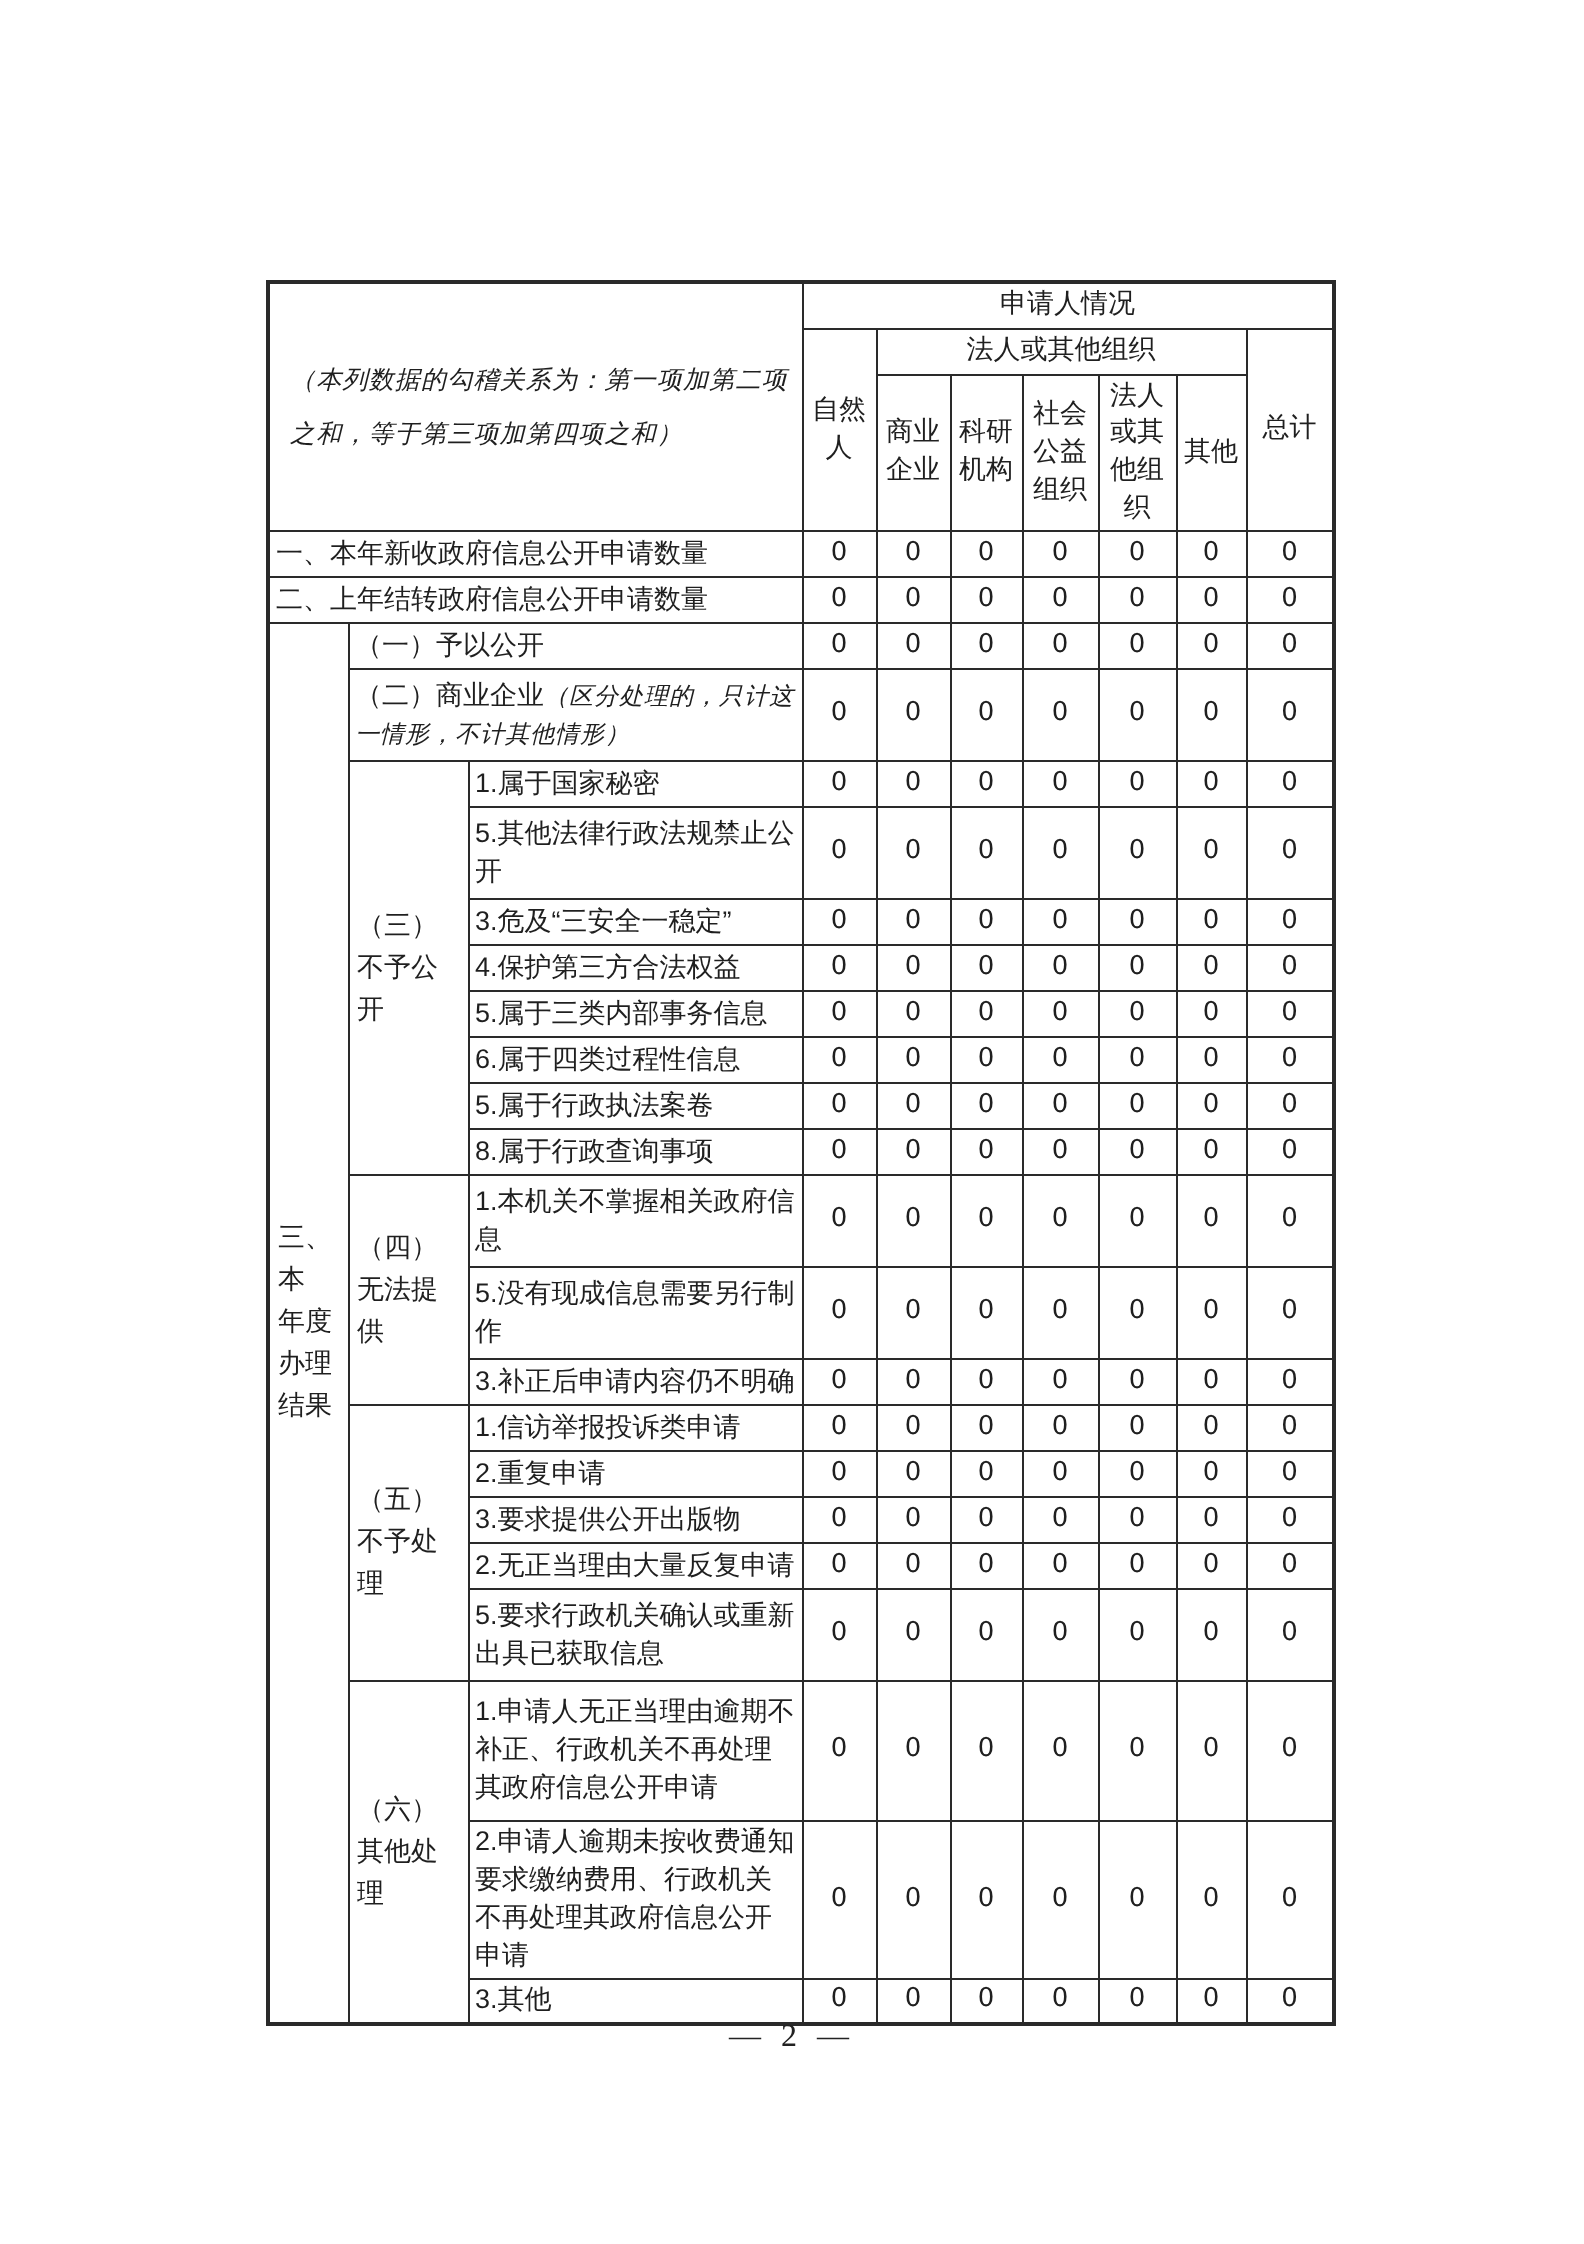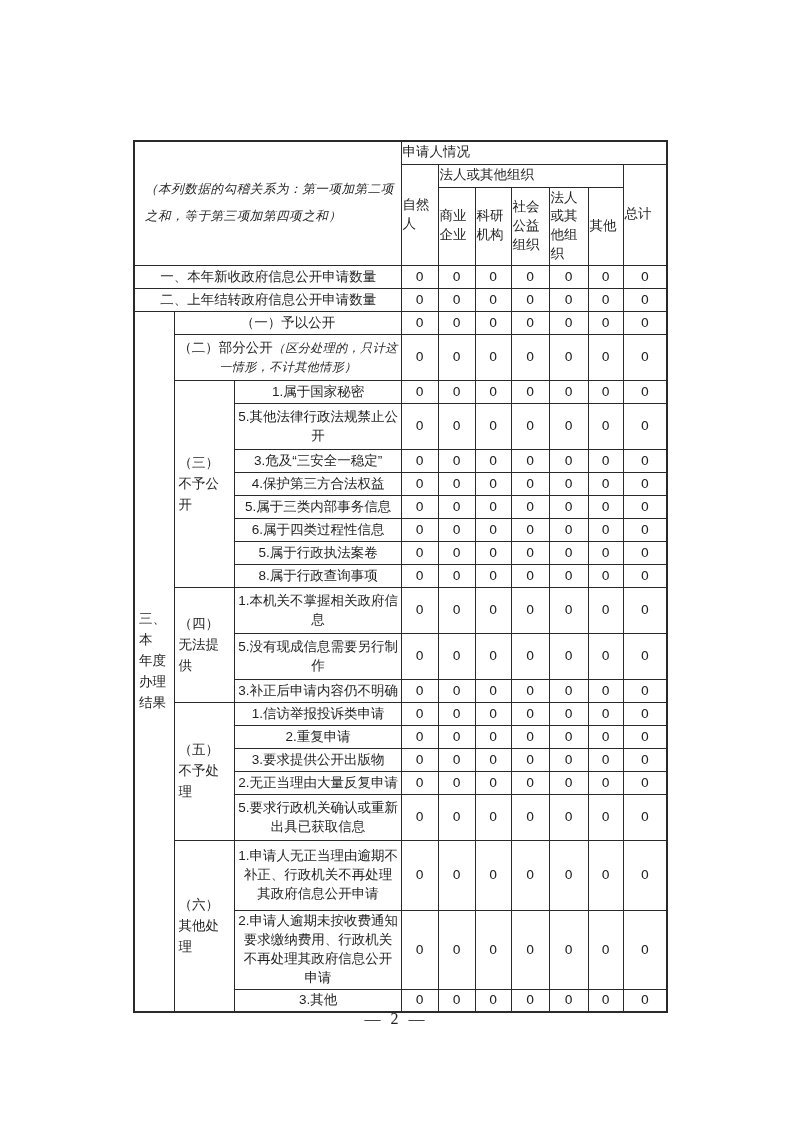--- a/index.html
+++ b/index.html
@@ -16,25 +16,25 @@
     position:absolute; left:133px; top:140px; width:533px;
     border-collapse:collapse; table-layout:fixed;
     border:2px solid #2a2a2a;
   }
   .report td, .report th {
     border:1.5px solid #2a2a2a;
     font-size:13.5px; font-weight:400; line-height:1.4;
     padding:1px 2px; overflow:hidden;
     vertical-align:middle;
   }
-  .report th { text-align:left; padding:1px 1px; }
-  td.lbl { text-align:center; padding:1px 2px 1px 3px; }
+  .report th { text-align:center; padding:1px 1px; }
+  td.lbl { text-align:left; padding:1px 2px 1px 3px; }
   td.val { text-align:center; font-size:13px; font-family:"DejaVu Sans","Liberation Sans",sans-serif; }
   td.note-cell {
-    font-family:Liberation Mono, monospace;
+    font-family:Liberation Serif, serif;
     font-style:italic; font-size:12.5px; letter-spacing:0.6px;
     line-height:2.1; padding:4px 6px 4px 10px;
     white-space:pre-line; text-align:left; vertical-align:middle;
   }
   td.section-cell, td.group-cell {
     white-space:pre-line; text-align:left; line-height:1.55;
     padding:1px 2px 1px 4px; vertical-align:middle;
   }
   .inline-note {
     font-family:"Liberation Serif","DejaVu Serif",serif;
@@ -118,21 +118,21 @@
           <td class="lbl" colspan="2"><span>（一）予以公开</span></td>
           <td class="val">0</td>
           <td class="val">0</td>
           <td class="val">0</td>
           <td class="val">0</td>
           <td class="val">0</td>
           <td class="val">0</td>
           <td class="val">0</td>
         </tr>
         <tr class="h2">
-          <td class="lbl" colspan="2"><span>（二）部分公开</span><span class="inline-note">（区分处理的，只计这一情形，不计其他情形）</span></td>
+          <td class="lbl" colspan="2"><span>（二）商业企业</span><span class="inline-note">（区分处理的，只计这一情形，不计其他情形）</span></td>
           <td class="val">0</td>
           <td class="val">0</td>
           <td class="val">0</td>
           <td class="val">0</td>
           <td class="val">0</td>
           <td class="val">0</td>
           <td class="val">0</td>
         </tr>
         <tr class="h1">
           <td class="group-cell" rowspan="8">（三）

